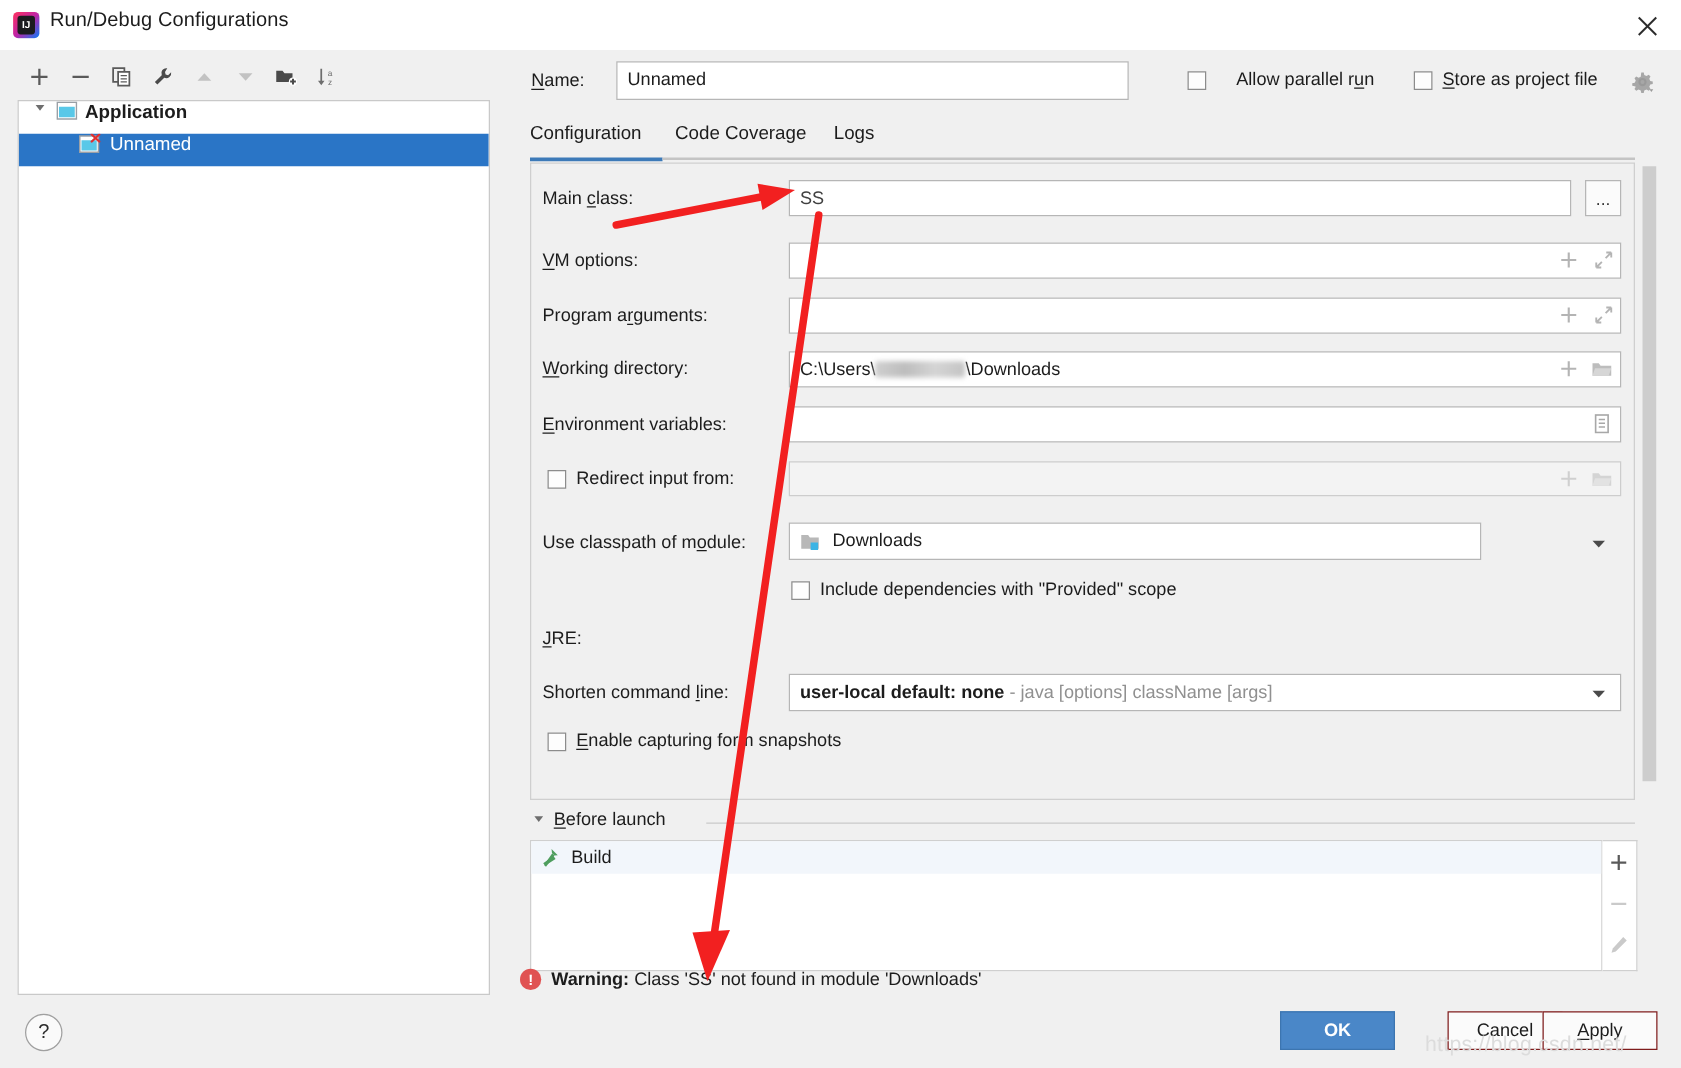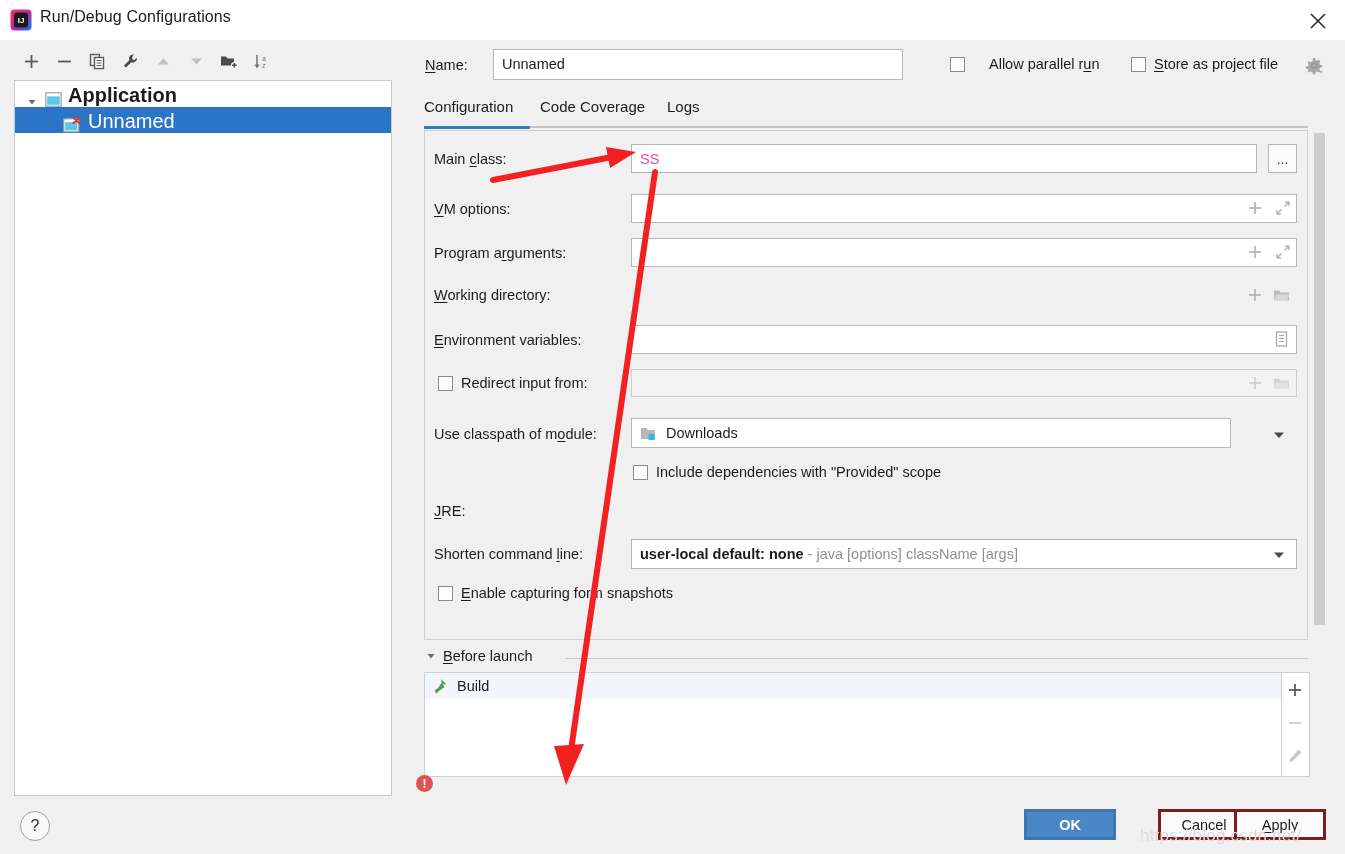--- a/index.html
+++ b/index.html
@@ -17,21 +17,21 @@
   .titlebar{position:absolute;left:0;top:0;width:1345px;height:40px;background:#ffffff;}
   .title-logo{position:absolute;left:10px;top:9px;width:22px;height:40px;}
   .title-text{position:absolute;left:40px;top:8px;font-size:16px;color:#1c1c1c;letter-spacing:0.1px;}
   .close-btn{position:absolute;right:14px;top:8px;width:26px;height:26px;cursor:default;}
   .close-btn svg{display:block;}
 
   
   .left-toolbar{position:absolute;left:14px;top:45px;width:378px;height:34px;}
   .tb-icon{position:absolute;top:0;width:30px;height:32px;display:flex;align-items:center;justify-content:center;}
   .tree-panel{position:absolute;left:14px;top:80px;width:378px;height:716px;background:#ffffff;border:1px solid #c9c9c9;box-sizing:border-box;overflow:hidden;}
-  .tree-row{position:relative;height:26px;display:flex;align-items:flex-end;padding-left:8px;box-sizing:border-box;font-size:20px;}
+  .tree-row{position:relative;height:26px;display:flex;align-items:flex-start;padding-left:8px;box-sizing:border-box;font-size:15px;}
   .tree-row.sel{background:#2a75c6;color:#ffffff;}
   .tw{width:18px;display:flex;align-items:center;justify-content:center;flex:0 0 18px;}
   .tree-label{margin-left:6px;}
   .tree-label.bold{font-weight:bold;}
   .indent{margin-left:18px;}
 
   .help-btn{position:absolute;left:20px;top:811px;width:30px;height:30px;border:1px solid #a0a0a0;border-radius:50%;background:#fafafa;
     display:flex;align-items:center;justify-content:center;font-size:16px;color:#2b2b2b;box-sizing:border-box;cursor:default;}
 
   
@@ -52,40 +52,40 @@
 
   
   .content-frame{position:absolute;left:424px;top:130px;width:884px;height:510px;border:1px solid #cfcfcf;background:#f0f0f0;box-sizing:border-box;}
   .vscroll{position:absolute;left:1313px;top:131px;width:13px;height:508px;background:#f0f0f0;}
   .vthumb{position:absolute;left:1314px;top:133px;width:11px;height:492px;background:#cdcdcd;}
 
   .flabel{position:absolute;font-size:14.5px;color:#1c1c1c;white-space:nowrap;}
   .field{position:absolute;background:#ffffff;border:1px solid #b6b6b6;box-sizing:border-box;}
   .field.flat{background:#f3f3f3;border-color:#cdcdcd;}
   .field-txt{position:absolute;left:8px;top:50%;transform:translateY(-50%);font-size:14.5px;white-space:nowrap;}
-  .field-txt.err{color:#ec4899;}
+  .field-txt.err{color:#404040;}
   .dim{color:#909090;}
   .strong{font-weight:bold;color:#1c1c1c;}
 
   .ficon{position:absolute;display:flex;align-items:center;justify-content:center;}
 
   .sqbtn{position:absolute;background:#fbfbfb;border:1px solid #b6b6b6;box-sizing:border-box;display:flex;align-items:center;justify-content:center;font-size:14px;color:#333;}
 
   
   .bl-header{position:absolute;left:426px;top:648px;display:flex;align-items:center;gap:7px;font-size:14.5px;}
   .bl-rule{position:absolute;left:565px;top:658px;height:1px;background:#c9c9c9;}
   .bl-panel{position:absolute;left:424px;top:672px;width:858px;height:105px;background:#ffffff;border:1px solid #cfcfcf;box-sizing:border-box;}
   .bl-row{position:absolute;left:0;top:0;width:856px;height:26px;background:#f2f6fb;display:flex;align-items:center;padding-left:8px;box-sizing:border-box;font-size:14.5px;}
   .bl-side{position:absolute;left:1282px;top:672px;width:28px;height:105px;background:#ffffff;border:1px solid #cfcfcf;border-left:none;box-sizing:border-box;}
 
   .warning{position:absolute;left:416px;top:775px;display:flex;align-items:center;gap:8px;font-size:14.5px;}
   .warn-ico{width:17px;height:17px;border-radius:50%;background:#e05252;color:#fff;display:flex;align-items:center;justify-content:center;font-size:12px;font-weight:bold;flex:0 0 17px;line-height:1;}
 
   
-  .btn{position:absolute;height:31px;border:3px solid #7f1d1d;background:#fbfbfb;box-sizing:border-box;
+  .btn{position:absolute;height:31px;border:1px solid #7f1d1d;background:#fbfbfb;box-sizing:border-box;
     display:flex;align-items:center;justify-content:center;font-size:14.5px;color:#1c1c1c;cursor:default;}
   .btn.primary{background:#4a87c8;border-color:#3c75b0;color:#ffffff;font-weight:bold;}
 
   .mn{text-decoration:underline;text-underline-offset:2px;}
 
   .watermark{position:absolute;left:1140px;top:826px;font-size:17px;color:#dcdcdc;white-space:nowrap;letter-spacing:0.2px;}
 
   .arrow-layer{position:absolute;left:0;top:0;width:1345px;height:854px;pointer-events:none;}
   .blur{display:inline-block;width:72px;height:13px;background:linear-gradient(90deg,#cfcfcf,#bdbdbd,#d4d4d4,#c4c4c4);filter:blur(2.2px);vertical-align:middle;border-radius:2px;}
 </style>
@@ -273,20 +273,23 @@
       </svg>
   </div>
   <div class="ficon" style="left:1274px;top:243px;width:18px;height:18px;">
     <svg width="16" height="16" viewBox="0 0 16 16">
       <path d="M14 2 L9.5 6.5 M14 2 L14 6 M14 2 L10 2" stroke="#b4b4b4" stroke-width="1.5" fill="none"></path>
       <path d="M2 14 L6.5 9.5 M2 14 L2 10 M2 14 L6 14" stroke="#b4b4b4" stroke-width="1.5" fill="none"></path>
     </svg>
   </div>
 
   <div class="flabel" style="left:434px;top:287px;"><span class="mn">W</span>orking directory:</div>
+  <div class="field" style="left:631px;top:281px;width:666px;height:29px;">
+    <span class="field-txt"><span>C:\Users\</span><span class="blur"></span><span>\Downloads</span></span>
+  </div>
   <div class="ficon" style="left:1246px;top:286px;width:18px;height:18px;">
     <svg width="16" height="16" viewBox="0 0 16 16">
         <line x1="8" y1="2" x2="8" y2="14" stroke="#b4b4b4" stroke-width="1.7"></line>
         <line x1="2" y1="8" x2="14" y2="8" stroke="#b4b4b4" stroke-width="1.7"></line>
       </svg>
   </div>
   <div class="ficon" style="left:1272px;top:286px;width:20px;height:18px;">
     <svg width="18" height="15" viewBox="0 0 18 15">
         <path d="M1 2.5h5l1.5 2h8.5v8H1z" fill="#bdbdbd"></path>
         <path d="M3 6.5h13l-2 6H1z" fill="#d6d6d6"></path>
@@ -320,21 +323,21 @@
       </svg>
   </div>
   <div class="ficon" style="left:1272px;top:374px;width:20px;height:18px;">
     <svg width="18" height="15" viewBox="0 0 18 15">
         <path d="M1 2.5h5l1.5 2h8.5v8H1z" fill="#d4d4d4"></path>
         <path d="M3 6.5h13l-2 6H1z" fill="#e2e2e2"></path>
       </svg>
   </div>
 
   <div class="flabel" style="left:434px;top:426px;">Use classpath of m<span class="mn">o</span>dule:</div>
-  <div class="field" style="left:631px;top:418px;width:600px;height:30px;">
+  <div class="field" style="left:631px;top:418px;width:554px;height:30px;">
     <span class="ficon" style="left:8px;top:6px;width:18px;height:17px;">
       <svg width="18" height="16" viewBox="0 0 18 16">
         <path d="M1 2h5.5l1.4 2H15v9H1z" fill="#b8b8b8"></path>
         <rect x="8.5" y="8" width="6" height="6" fill="#3cb4e5"></rect>
       </svg>
     </span>
     <span class="field-txt" style="left:34px;">Downloads</span>
     <span class="ficon" style="left:640px;top:11px;width:14px;height:10px;">
       <svg width="12" height="8" viewBox="0 0 12 8">
           <path d="M1 1.5 L11 1.5 L6 7 Z" fill="#4a4a4a"></path>
@@ -401,20 +404,21 @@
     </div>
     <div class="ficon" style="left:4px;top:74px;width:18px;height:18px;">
       <svg width="16" height="16" viewBox="0 0 16 16">
         <path d="M11.6 1.6 L14.4 4.4 L5.6 13.2 L2.2 14.2 L3.2 10.8 Z" fill="#cacaca"></path>
       </svg>
     </div>
   </div>
 
   <div class="warning">
     <span class="warn-ico">!</span>
+    <span><b>Warning:</b> <span>Class 'SS' not found in module 'Downloads'</span></span>
   </div>
 
   <div class="btn primary" style="left:1024px;top:809px;width:92px;">OK</div>
   <div class="btn" style="left:1130px;top:809px;width:92px;margin-left:28px;">Cancel</div>
   <div class="btn" style="left:1234px;top:809px;width:92px;"><span class="mn">A</span>pply</div>
 
   <div class="watermark">https://blog.csdn.net/</div>
 
   <svg class="arrow-layer">
 

